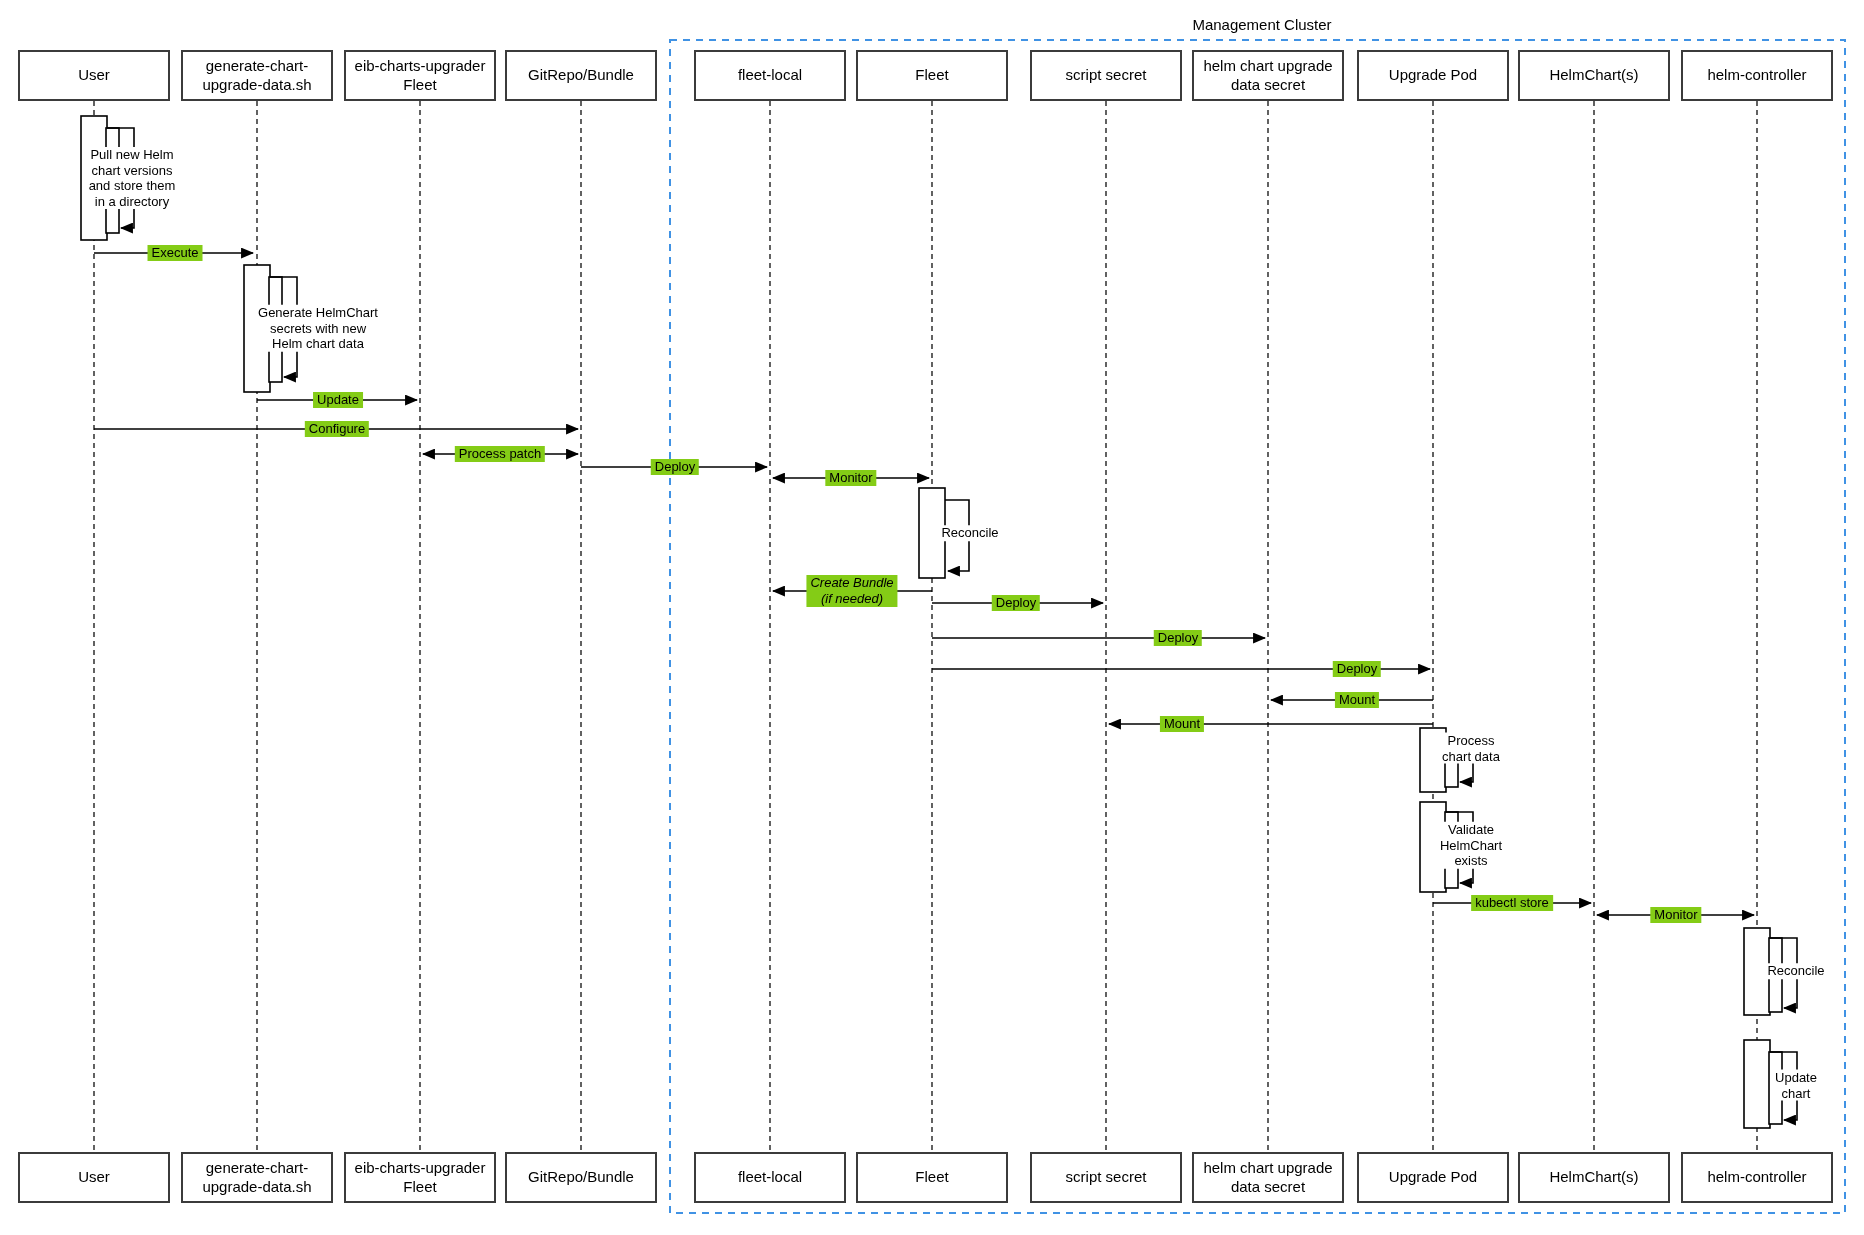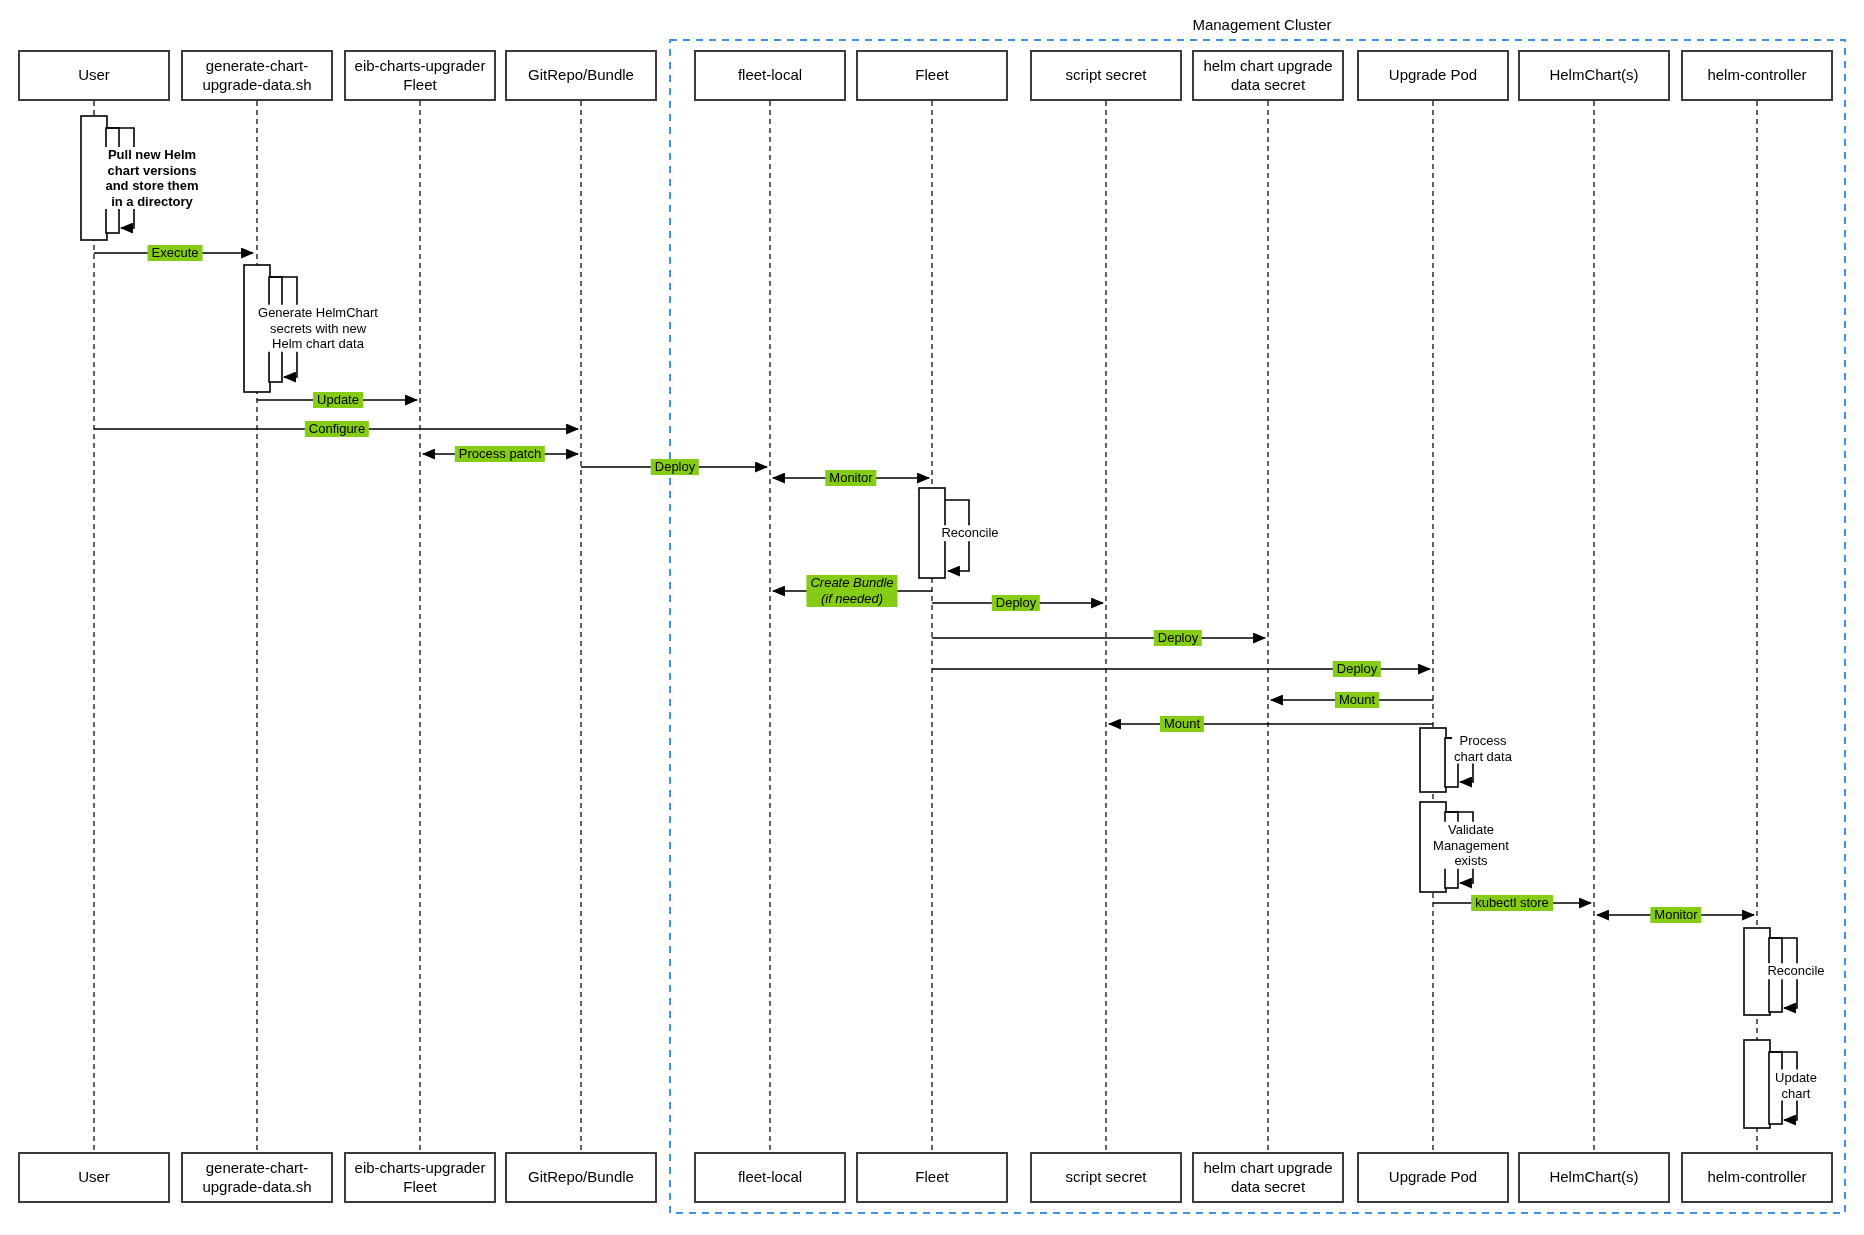--- a/index.html
+++ b/index.html
@@ -129,32 +129,32 @@
   <div class="pbox" style="left:505px;top:1152px;">GitRepo/Bundle</div>
   <div class="pbox" style="left:694px;top:1152px;">fleet-local</div>
   <div class="pbox" style="left:856px;top:1152px;">Fleet</div>
   <div class="pbox" style="left:1030px;top:1152px;">script secret</div>
   <div class="pbox" style="left:1192px;top:1152px;">helm chart upgrade
 data secret</div>
   <div class="pbox" style="left:1357px;top:1152px;">Upgrade Pod</div>
   <div class="pbox" style="left:1518px;top:1152px;">HelmChart(s)</div>
   <div class="pbox" style="left:1681px;top:1152px;">helm-controller</div>
 
-  <div class="note" style="left:152px;top:178px;font-weight:bold;">Pull new Helm
+  <div class="note" style="left:132px;top:178px;">Pull new Helm
 chart versions
 and store them
 in a directory</div>
   <div class="note" style="left:318px;top:328px;">Generate HelmChart
 secrets with new
 Helm chart data</div>
   <div class="note" style="left:970px;top:533px;">Reconcile</div>
-  <div class="note" style="left:1471px;top:748px;margin-left:12px;">Process
+  <div class="note" style="left:1471px;top:748px;">Process
 chart data</div>
   <div class="note" style="left:1471px;top:845px;">Validate
-Management
+HelmChart
 exists</div>
   <div class="note" style="left:1796px;top:971px;">Reconcile</div>
   <div class="note" style="left:1796px;top:1085px;">Update
 chart</div>
 
   <div class="mlabel" style="left:175px;top:253px;">Execute</div>
   <div class="mlabel" style="left:338px;top:400px;">Update</div>
   <div class="mlabel" style="left:337px;top:429px;">Configure</div>
   <div class="mlabel" style="left:500px;top:454px;">Process patch</div>
   <div class="mlabel" style="left:675px;top:467px;">Deploy</div>

